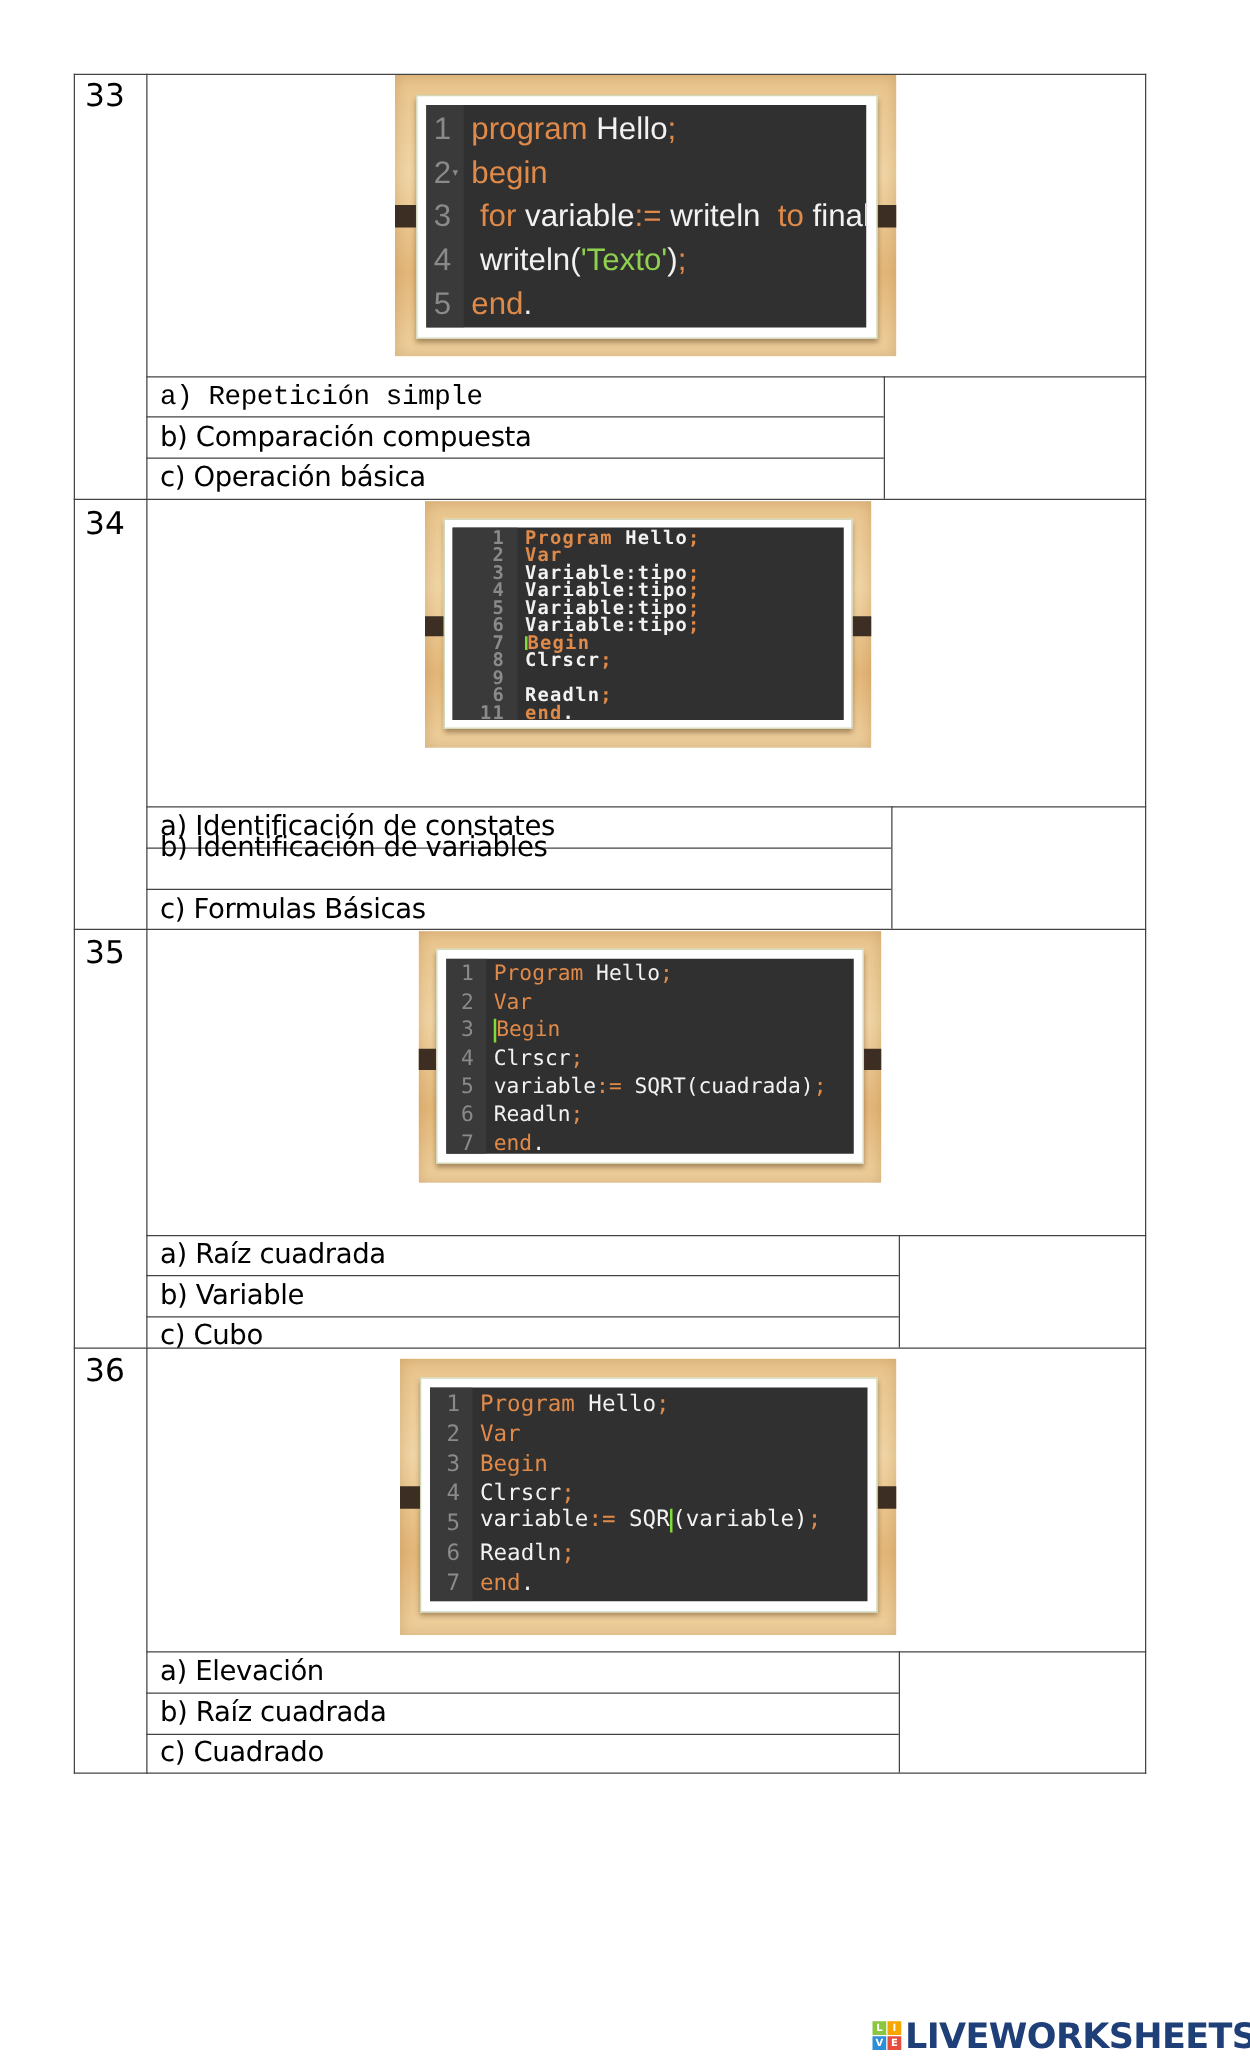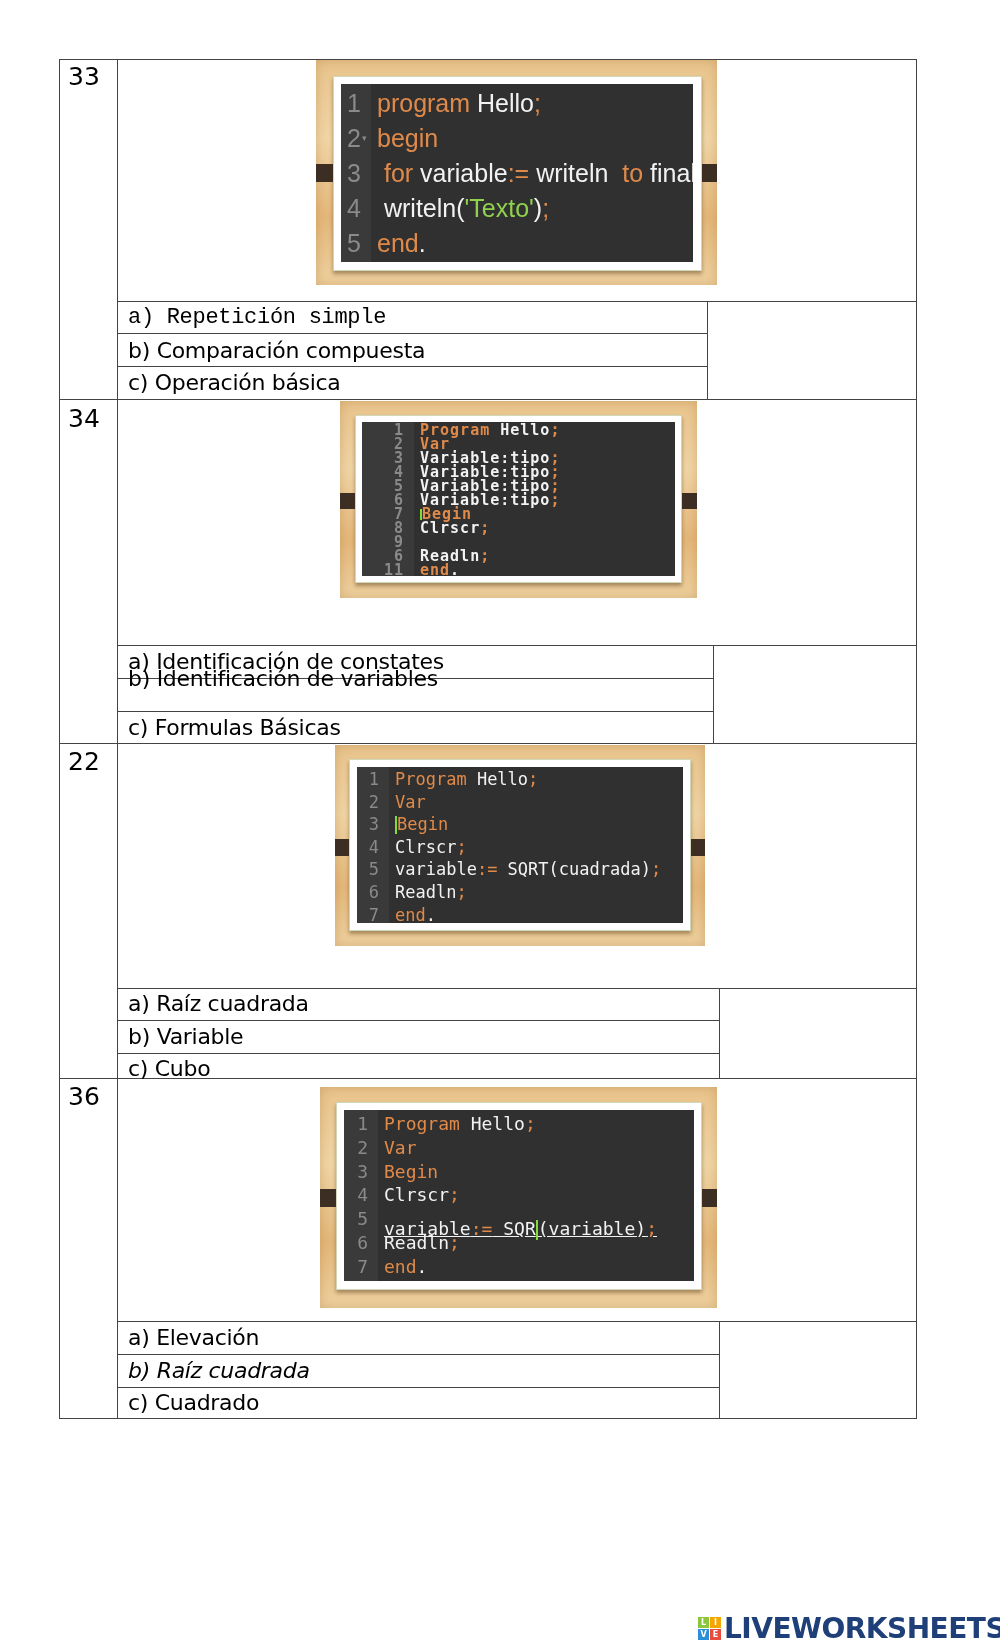--- a/index.html
+++ b/index.html
@@ -112,21 +112,21 @@
   <div class="line" style="left:117px;top:678px;width:596px;height:1px;"></div>
   <div class="line" style="left:117px;top:711px;width:596px;height:1px;"></div>
   <div class="line" style="left:713px;top:645px;width:1px;height:98px;"></div>
   <div class="opt" style="top:645px;">a)  Identificación de constates</div>
   <div class="opt" style="top:650px;margin-top:12px;">b) Identificación de variables</div>
   <div class="opt" style="top:711px;">c) Formulas Básicas</div>
   <div class="abs" style="left:714px;top:646px;width:202px;height:97px;"></div>
 </div>
 
 <div>
-  <div class="qnum" style="top:747px;">22</div>
+  <div class="qnum" style="top:747px;">35</div>
   <div class="frame" style="left:335px;top:745px;width:370px;height:201px;">
     <div class="peg" style="left:0;top:94px;width:22px;height:17px;"></div>
     <div class="peg" style="right:0;top:94px;width:22px;height:17px;"></div>
     <div class="board" style="left:14px;top:14px;width:340px;height:170px;">
       <div class="code c35" style="left:7px;top:7px;width:326px;height:156px;">
           <div class="gutter" style="width: 32px;"></div>
           <div class="ln" style="top: 1px; left: 0px; width: 22px; line-height: 22.6px;">1</div>
           <div class="cl" style="top: 1px; left: 38px; line-height: 22.6px;"><span class="kw">Program</span><span> Hello</span><span class="kw">;</span></div>
           <div class="ln" style="top: 23.6px; left: 0px; width: 22px; line-height: 22.6px;">2</div>
           <div class="cl" style="top: 23.6px; left: 38px; line-height: 22.6px;"><span class="kw">Var</span></div>
@@ -163,34 +163,34 @@
           <div class="gutter" style="width: 34px;"></div>
           <div class="ln" style="top: 2px; left: 0px; width: 24px; line-height: 23.8px;">1</div>
           <div class="cl" style="top: 2px; left: 40px; line-height: 23.8px;"><span class="kw">Program</span><span> Hello</span><span class="kw">;</span></div>
           <div class="ln" style="top: 25.8px; left: 0px; width: 24px; line-height: 23.8px;">2</div>
           <div class="cl" style="top: 25.8px; left: 40px; line-height: 23.8px;"><span class="kw">Var</span></div>
           <div class="ln" style="top: 49.6px; left: 0px; width: 24px; line-height: 23.8px;">3</div>
           <div class="cl" style="top: 49.6px; left: 40px; line-height: 23.8px;"><span class="kw">Begin</span></div>
           <div class="ln" style="top: 73.4px; left: 0px; width: 24px; line-height: 23.8px;">4</div>
           <div class="cl" style="top: 73.4px; left: 40px; line-height: 23.8px;"><span>Clrscr</span><span class="kw">;</span></div>
           <div class="ln" style="top: 97.2px; left: 0px; width: 24px; line-height: 23.8px;">5</div>
-          <div class="cl" style="top: 107px; left: 40px; line-height: 23.8px; text-decoration: underline;"><span>variable</span><span class="kw">:=</span><span> SQR</span><span class="caret" style="height: 19.04px;"></span><span>(variable)</span><span class="kw">;</span></div>
+          <div class="cl" style="top: 94px; left: 40px; line-height: 23.8px;"><span>variable</span><span class="kw">:=</span><span> SQR</span><span class="caret" style="height: 19.04px;"></span><span>(variable)</span><span class="kw">;</span></div>
           <div class="ln" style="top: 121px; left: 0px; width: 24px; line-height: 23.8px;">6</div>
           <div class="cl" style="top: 121px; left: 40px; line-height: 23.8px;"><span>Readln</span><span class="kw">;</span></div>
           <div class="ln" style="top: 144.8px; left: 0px; width: 24px; line-height: 23.8px;">7</div>
           <div class="cl" style="top: 144.8px; left: 40px; line-height: 23.8px;"><span class="kw">end</span><span>.</span></div>
         </div>
     </div>
   </div>
   <div class="line" style="left:117px;top:1321px;width:800px;height:1px;"></div>
   <div class="line" style="left:117px;top:1354px;width:602px;height:1px;"></div>
   <div class="line" style="left:117px;top:1387px;width:602px;height:1px;"></div>
   <div class="line" style="left:719px;top:1321px;width:1px;height:97px;"></div>
   <div class="opt" style="top:1321px;">a) Elevación</div>
-  <div class="opt" style="top:1354px;font-style:italic;">b) Raíz cuadrada</div>
+  <div class="opt" style="top:1354px;">b) Raíz cuadrada</div>
   <div class="opt" style="top:1386px;">c) Cuadrado</div>
   <div class="abs" style="left:720px;top:1322px;width:196px;height:96px;"></div>
 </div>
 
 <div class="logo">
   <div class="logo-grid">
     <span style="background: rgb(140, 198, 63);">L</span>
     <span style="background: rgb(247, 166, 0);">I</span>
     <span style="background: rgb(44, 142, 214);">V</span>
     <span style="background: rgb(232, 76, 61);">E</span>

